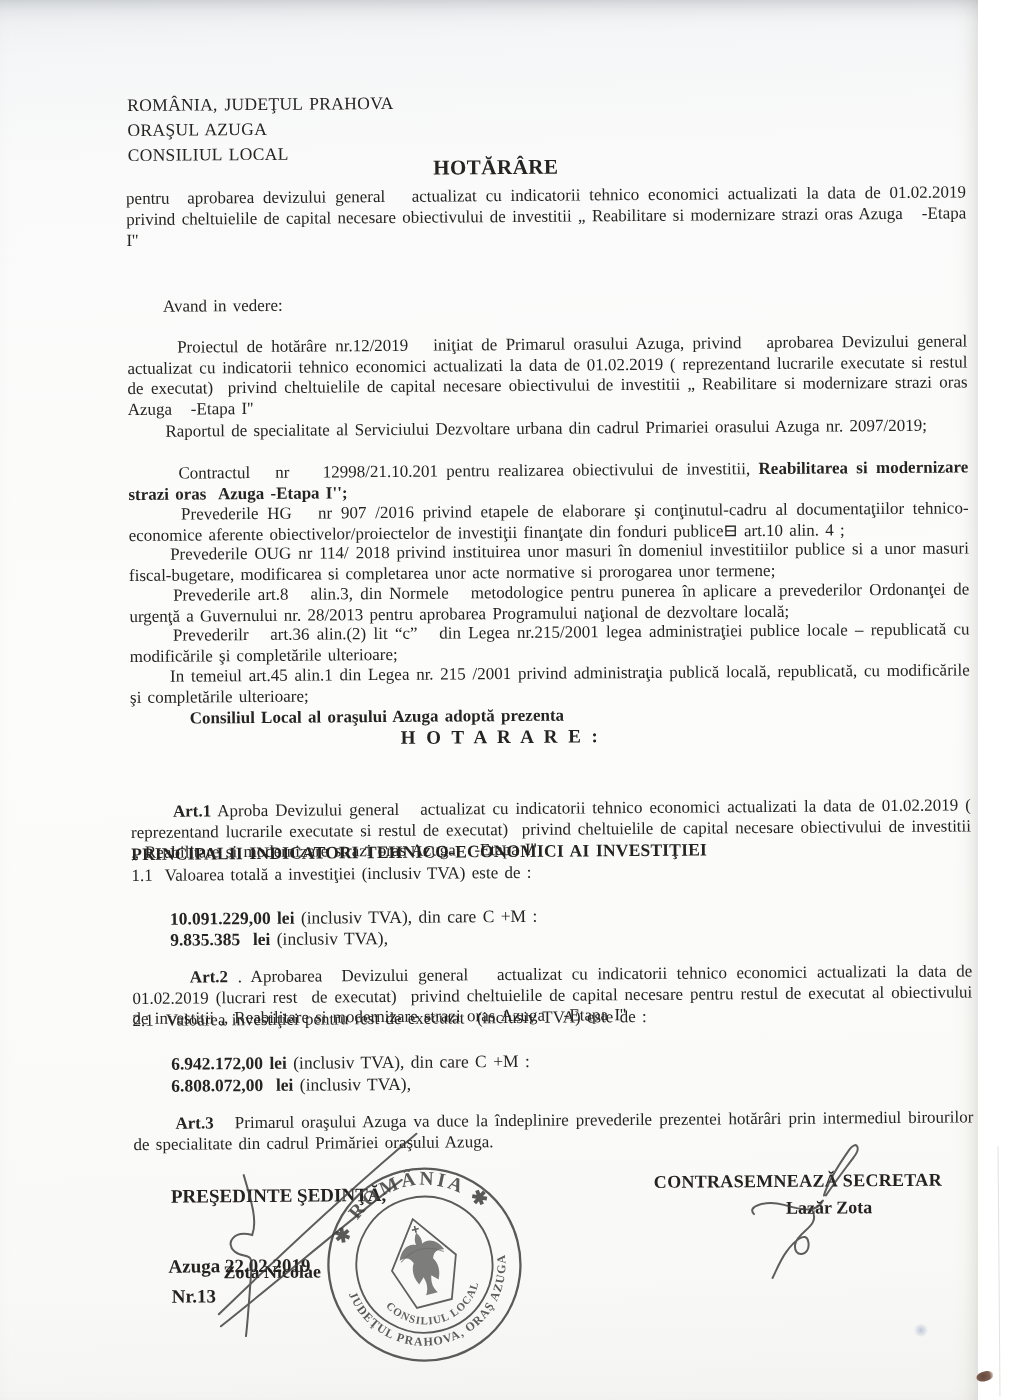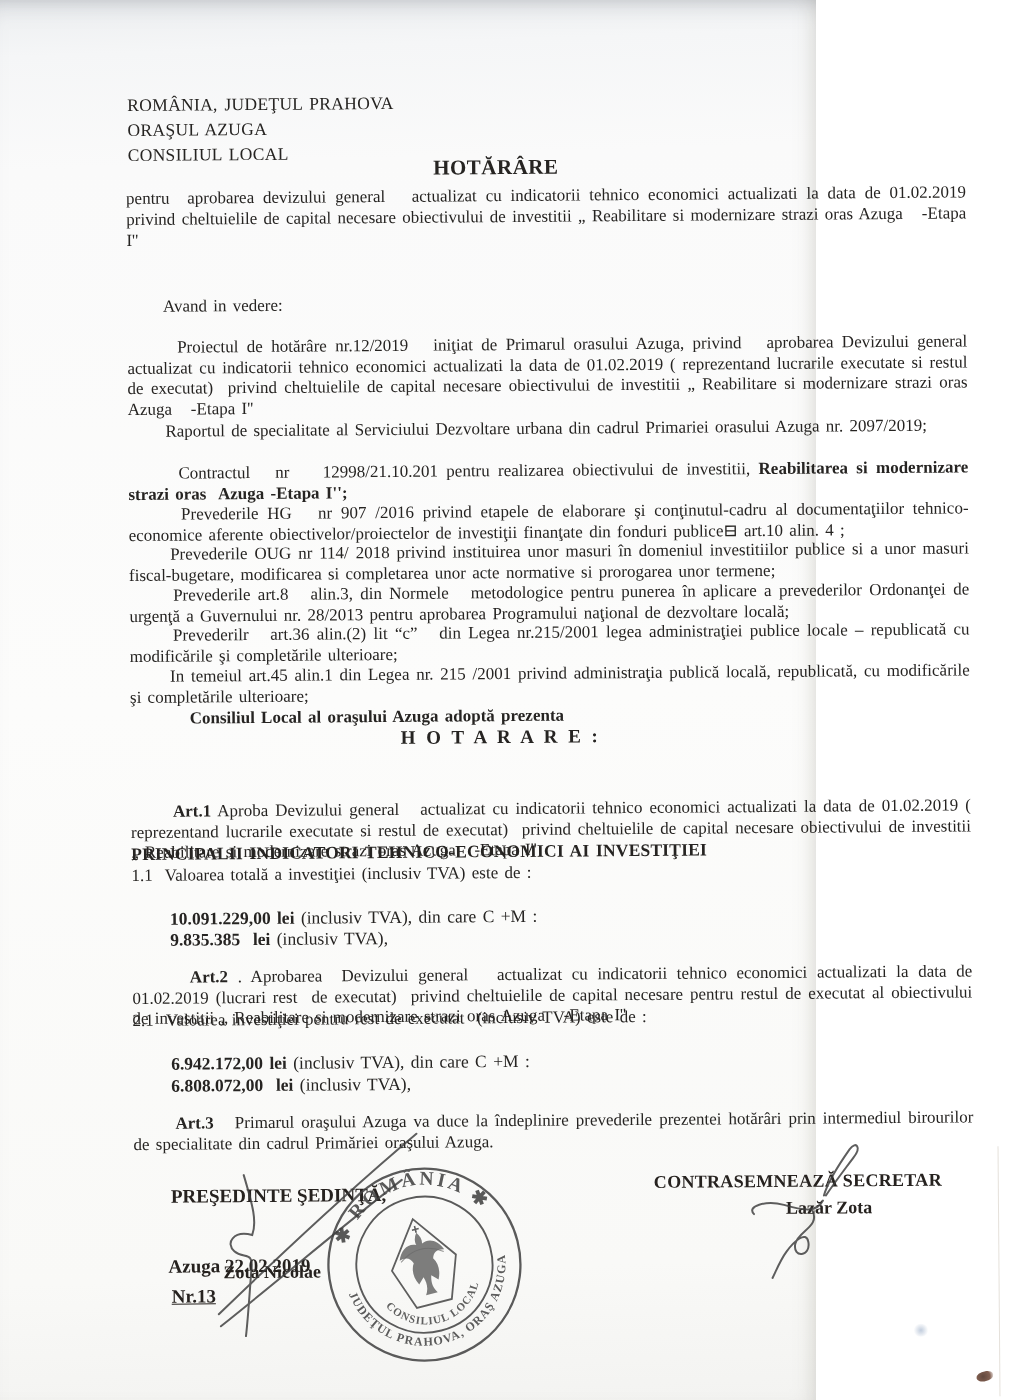--- a/index.html
+++ b/index.html
@@ -2,21 +2,21 @@
 <html><head>
 <meta charset="utf-8">
 <style>
   html,body{margin:0;padding:0;}
   body{
     width:1018px;height:1400px;overflow:hidden;
     background:#ffffff;
     font-family:"Liberation Serif","DejaVu Serif",serif;
   }
   .page{
-    position:relative;width:816px;height:1400px;
+    position:relative;width:978px;height:1400px;
     background:linear-gradient(178deg,#eceef0 0%,#f5f6f7 4%,#fafafa 12%,#fcfcfb 50%,#f9f9f7 90%,#f3f3f1 100%);
     box-shadow:inset -16px 0 26px -20px rgba(120,115,100,.38),
                inset 0 20px 26px -22px rgba(125,132,142,.55);
   }
   .content{position:absolute;inset:0;transform:rotate(-0.45deg);transform-origin:509px 700px;color:#262422;}
   .para{
     position:absolute;left:130px;width:840px;
     font-size:17px;line-height:20.8px;text-align:justify;
     word-spacing:2px;white-space:pre-wrap;color:#262422;
   }
@@ -103,21 +103,21 @@
       <span class="b">6.808.072,00  lei</span><span> (inclusiv TVA),</span>
     </div>
 
     <div class="para indent" style="top:1090px;">
       <span class="b">Art.3</span><span>   Primarul oraşului Azuga va duce la îndeplinire prevederile prezentei hotărâri prin intermediul birourilor de specialitate din cadrul Primăriei oraşului Azuga.</span>
     </div>
 
     <div class="sig" style="left:167px;top:1183px;font-size:19px;">PREŞEDINTE ŞEDINŢĂ,</div>
     <div class="sig" style="left:219px;top:1260px;font-size:18px;">Zota Nicolae</div>
     <div class="sig" style="left:164px;top:1253px;font-size:19px;">Azuga 22.02.2019</div>
-    <div class="sig" style="left:167px;top:1283px;font-size:19px;text-decoration:underline;">Nr.13</div>
+    <div class="sig" style="left:167px;top:1283px;font-size:19px;">Nr.13</div>
 
     <div class="sig" style="left:650px;top:1173px;font-size:18px;letter-spacing:.3px;">CONTRASEMNEAZĂ  SECRETAR</div>
     <div class="sig" style="left:782px;top:1200px;font-size:18px;">Lazăr Zota</div>
 
     <svg class="stampsvg" width="212" height="212" viewBox="-106 -106 212 212">
       <g transform="rotate(-14)" stroke="#454545" fill="none" stroke-width="2.3">
         <circle r="96"></circle>
         <circle r="68" stroke-width="1.9"></circle>
         <path id="arcTop" d="M -80 0 A 80 80 0 0 1 80 0" stroke="none"></path>
         <path id="arcBottom" d="M -81 0 A 81 81 0 0 0 81 0" stroke="none"></path>

